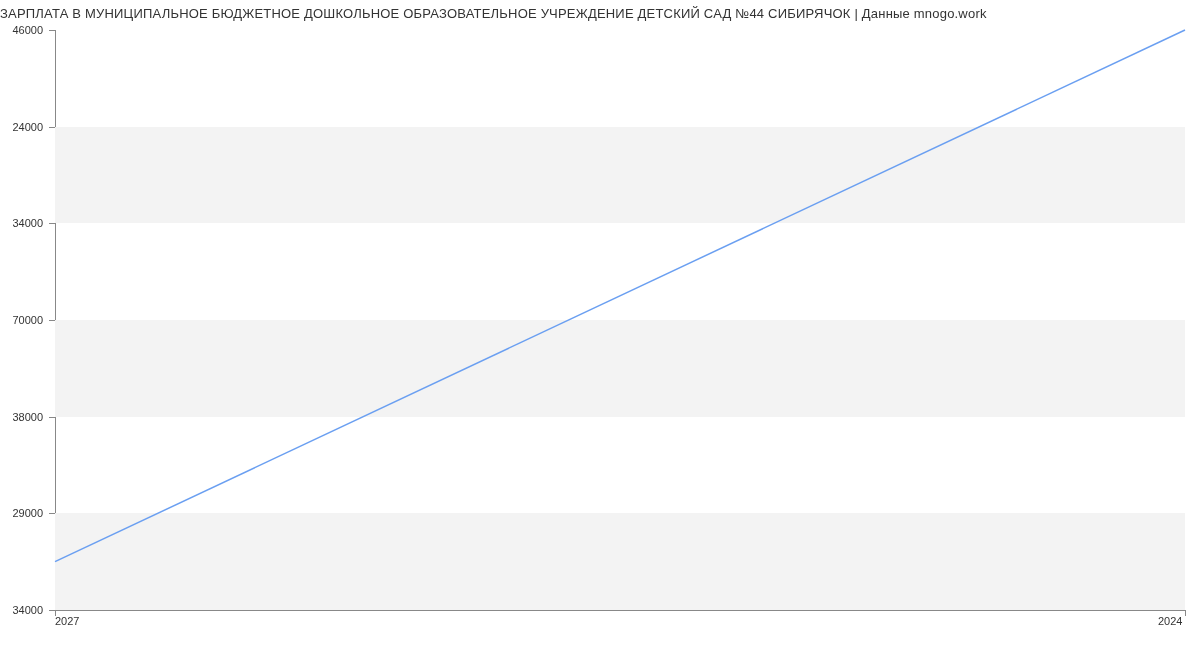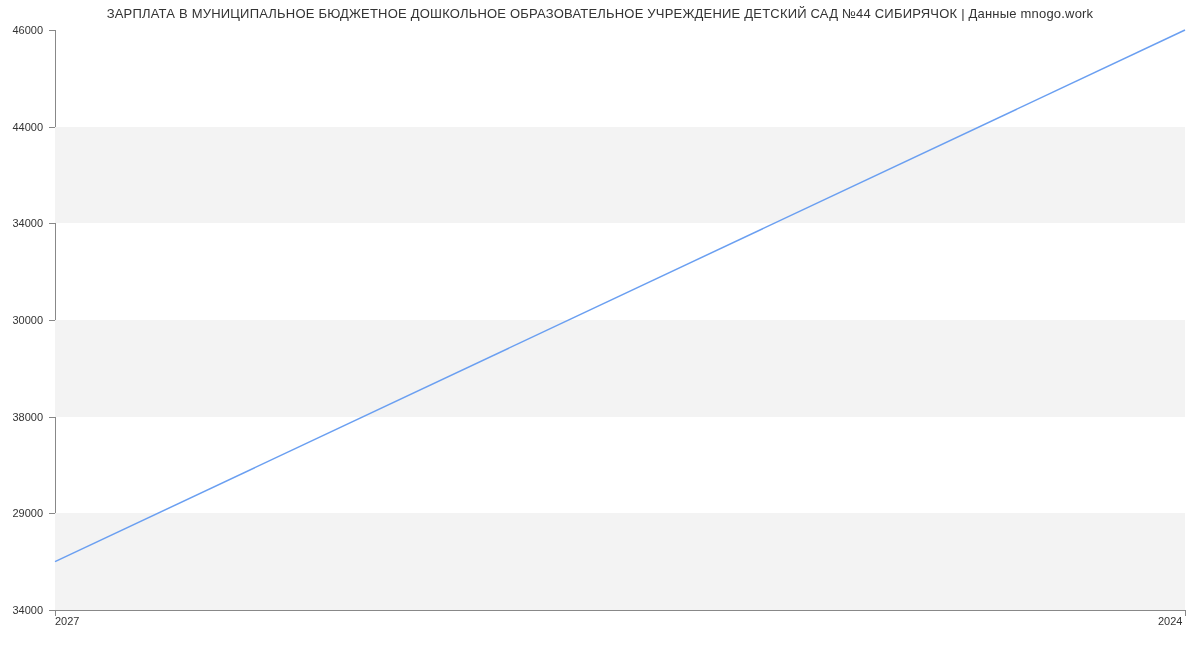--- a/index.html
+++ b/index.html
@@ -14,21 +14,21 @@
   .chart-wrap {
     position: relative;
     width: 1200px;
     height: 650px;
   }
   .title {
     position: absolute;
     left: 0;
     right: 0;
     top: 6px;
-    text-align: center;
+    text-align: left;
     font-size: 13px;
     letter-spacing: 0.2px;
     color: #333;
   }
   .plot {
     position: absolute;
     left: 55px;
     top: 30px;
     width: 1130px;
     height: 580px;
@@ -124,27 +124,27 @@
       <div class="ytick-mark" style="top:580px"></div>
       <div class="ytick" style="top:580px">34000</div>
 
       <div class="ytick-mark" style="top:483.33px"></div>
       <div class="ytick" style="top:483.33px">29000</div>
 
       <div class="ytick-mark" style="top:386.67px"></div>
       <div class="ytick" style="top:386.67px">38000</div>
 
       <div class="ytick-mark" style="top:290px"></div>
-      <div class="ytick" style="top:290px">30000</div>
+      <div class="ytick" style="top:290px">70000</div>
 
       <div class="ytick-mark" style="top:193.33px"></div>
       <div class="ytick" style="top:193.33px">34000</div>
 
       <div class="ytick-mark" style="top:96.67px"></div>
-      <div class="ytick" style="top:96.67px">44000</div>
+      <div class="ytick" style="top:96.67px">24000</div>
 
       <div class="ytick-mark" style="top:0px"></div>
       <div class="ytick" style="top:0px">46000</div>
 
       <svg class="line-svg" viewBox="0 0 1130 580" preserveAspectRatio="none">
 
         <path class="series" d="M 0 531.67 L 1130 0"></path>
       </svg>
     </div>
   </div>

